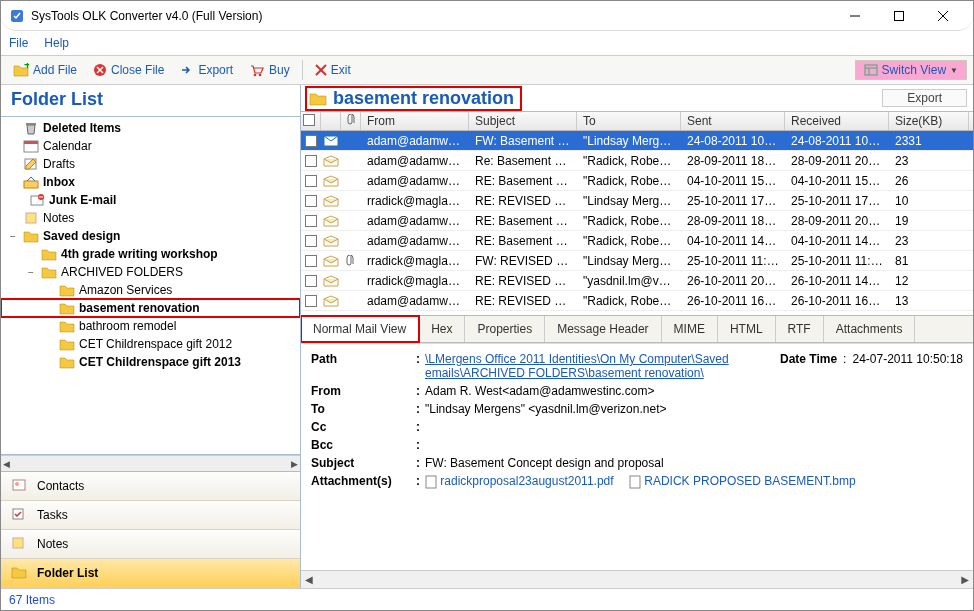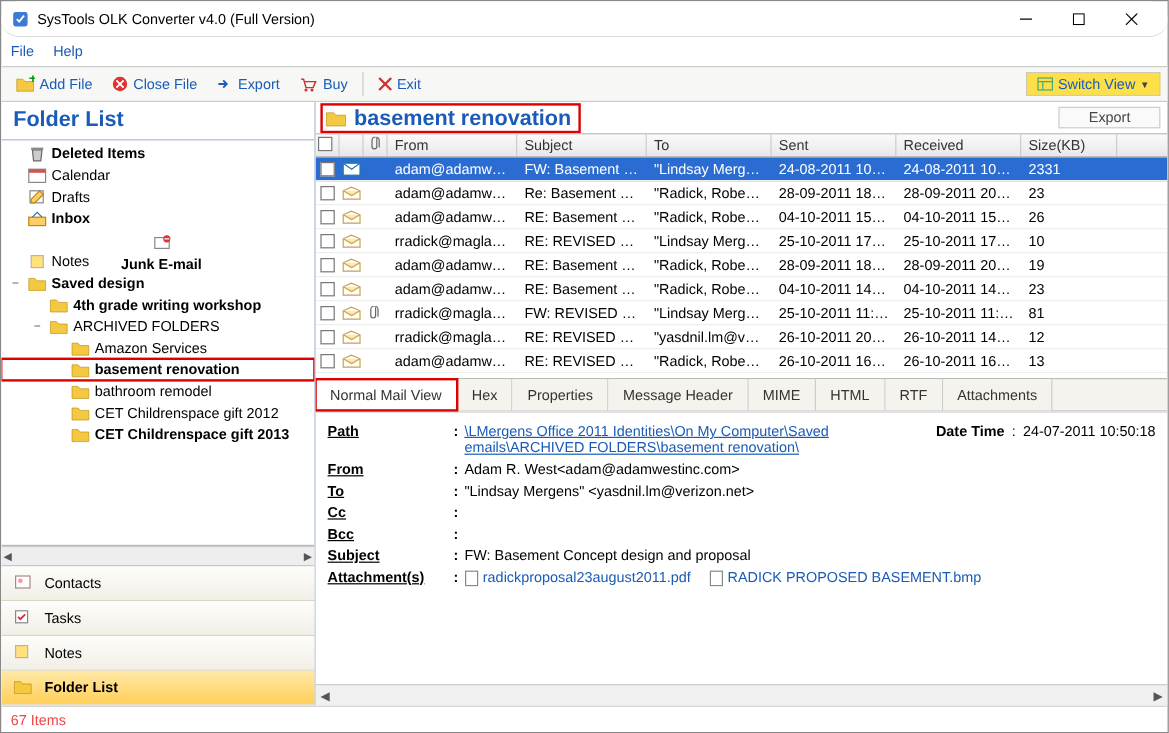--- a/index.html
+++ b/index.html
@@ -8,21 +8,21 @@
 .titlebar .app-icon { width: 16px; height: 16px; margin-right: 6px; }
 .titlebar .title { flex: 1; color: #000; }
 .titlebar .winbtn { width: 44px; height: 28px; display: flex; align-items: center; justify-content: center; color: #000; }
 .menubar { height: 24px; display: flex; align-items: center; padding: 0 8px; gap: 16px; color: #1a5bb7; }
 .menubar span { cursor: default; }
 .toolbar { height: 30px; display: flex; align-items: center; padding: 0 6px; gap: 4px; border-top: 1px solid #ccc; border-bottom: 1px solid #ccc; background: #f7f7f5; }
 .tb-btn { display: flex; align-items: center; gap: 4px; padding: 2px 6px; color: #1a5bb7; }
 .tb-sep { width: 1px; height: 20px; background: #ccc; margin: 0 2px; }
 .tb-spacer { flex: 1; }
 .main { flex: 1; display: flex; overflow: hidden; }
-.left { width: 262px; border-right: 1px solid #a9bcd6; display: flex; flex-direction: column; background: #fff; }
+.left { width: 300px; border-right: 1px solid #a9bcd6; display: flex; flex-direction: column; background: #fff; }
 .panel-title { font-size: 18px; font-weight: 600; color: #1a5bb7; padding: 4px 10px 6px; }
 .tree { flex: 1; overflow: auto; border-top: 1px solid #a9bcd6; border-bottom: 1px solid #a9bcd6; padding: 2px 0; }
 .tree-item { display: flex; align-items: center; height: 18px; padding: 0 6px; gap: 4px; white-space: nowrap; }
 .tree-item .exp { width: 12px; text-align: center; color: #555; font-size: 10px; }
 .tree-item .ticon { width: 16px; height: 14px; display: flex; align-items: center; justify-content: center; }
 .tree-item.bold .lbl { font-weight: 700; }
 .tree-item.hl { outline: 2px solid #d00; outline-offset: -1px; }
 .left-scroll { height: 16px; background: #eee; border-top: 1px solid #ccc; display:flex; align-items:center; justify-content:space-between; padding:0 2px;}
 .left-scroll .arr{font-size:9px;color:#555;}
 .nav-sec { border-top: 1px solid #a9bcd6; }
@@ -45,31 +45,31 @@
 .grow .ico{width:20px;display:flex;justify-content:center;}
 .grow .att{width:20px;display:flex;justify-content:center;}
 .grow .from{width:108px;} .grow .subj{width:108px;} .grow .to{width:104px;} .grow .sent{width:104px;} .grow .recv{width:104px;} .grow .size{width:80px;}
 .grow.sel{background:#2b6cd3;color:#fff;}
 .chkbox{width:12px;height:12px;border:1px solid #777;background:#fff;}
 .tabs{display:flex; border-top:1px solid #bbb; border-bottom:1px solid #bbb; background:#f5f3ee; margin-top:4px;}
 .tab{padding:6px 12px; border-right:1px solid #ccc; background:#f5f3ee; color:#333;}
 .tab.active{background:#fff; outline:2px solid #d00; outline-offset:-1px; position:relative; z-index:1;}
 .details{flex:1; overflow:auto; padding:6px 10px; background:#fff; border-top:1px solid #ddd;}
 .drow{display:flex; padding:2px 0;}
-.drow .dk{width:100px; font-weight:700; color:#000;text-decoration:underline;}
+.drow .dk{width:100px; font-weight:700; color:#000;}
 .drow .dc{width:14px; text-align:center; font-weight:700;}
 .drow .dv{flex:1; color:#1a5bb7;}
 .drow .dv.black{color:#000;}
 .drow .dt-label{font-weight:700; white-space:nowrap; margin-left:28px;}
 .drow .dt-col{white-space:nowrap;}
 .att-item{color:#1a5bb7; margin-right:12px;}
 .hscroll{height:18px; border-top:1px solid #ccc; background:#f0f0f0; display:flex; align-items:center; padding:0 4px;}
 .hscroll .ar{font-size:10px;color:#555;}
 .hscroll .track{flex:1;}
-.status{height:22px; border-top:1px solid #ccc; padding:2px 8px; color:#ef4444; display:flex; align-items:center;}
+.status{height:22px; border-top:1px solid #ccc; padding:2px 8px; color:#1d4ed8; display:flex; align-items:center;}
 svg{display:block;}
 .folder-svg{fill:#f5c842;stroke:#b38600;stroke-width:0.5;}
 </style>
 </head>
 <body>
 
 <div class="titlebar">
   <span class="app-icon">
     <svg width="16" height="16" viewBox="0 0 16 16">
         <rect x="2" y="2" width="12" height="12" fill="#3a7bd5" rx="2"></rect>
@@ -132,21 +132,21 @@
   </div>
   <div class="tb-sep"></div>
   <div class="tb-btn">
     <svg width="12" height="12">
         <line x1="1" y1="1" x2="11" y2="11" stroke="#c33" stroke-width="2"></line>
         <line x1="11" y1="1" x2="1" y2="11" stroke="#c33" stroke-width="2"></line>
       </svg>
     <span>Exit</span>
   </div>
   <div class="tb-spacer"></div>
-  <div class="tb-btn" style="border:1px solid #cfcab8;background:#fde047;padding:2px 8px;">
+  <div class="tb-btn" style="border:1px solid #cfcab8;background:#f9a8d4;padding:2px 8px;">
     <svg width="14" height="12">
         <rect x="1" y="1" width="12" height="10" fill="none" stroke="#4a7"></rect>
         <line x1="1" y1="4" x2="13" y2="4" stroke="#4a7"></line>
         <line x1="5" y1="4" x2="5" y2="11" stroke="#4a7"></line>
       </svg>
     <span>Switch View</span>
     <span style="color:#444;font-size:8px;">▼</span>
   </div>
 </div>
 
@@ -188,21 +188,21 @@
         <div class="tree-item bold" style="padding-left: 6px;">
           <span class="exp"></span>
           <span class="ticon">
             <svg width="16" height="14">
               <rect x="1" y="6" width="14" height="7" fill="#fc6" stroke="#b80"></rect>
               <path d="M4 6 l4-4 l4 4" fill="none" stroke="#27a"></path>
             </svg>
           </span>
           <span class="lbl">Inbox</span>
         </div>
-        <div class="tree-item bold" style="padding-left: 12px; flex-direction: column;">
+        <div class="tree-item bold" style="padding-left: 12px;">
           <span class="exp"></span>
           <span class="ticon">
             <svg width="16" height="14">
               <rect x="2" y="3" width="12" height="9" fill="#fff" stroke="#888"></rect>
               <circle cx="12" cy="4" r="3" fill="#d33"></circle>
               <line x1="10" y1="4" x2="14" y2="4" stroke="#fff"></line>
             </svg>
           </span>
           <span class="lbl">Junk E-mail</span>
         </div>

